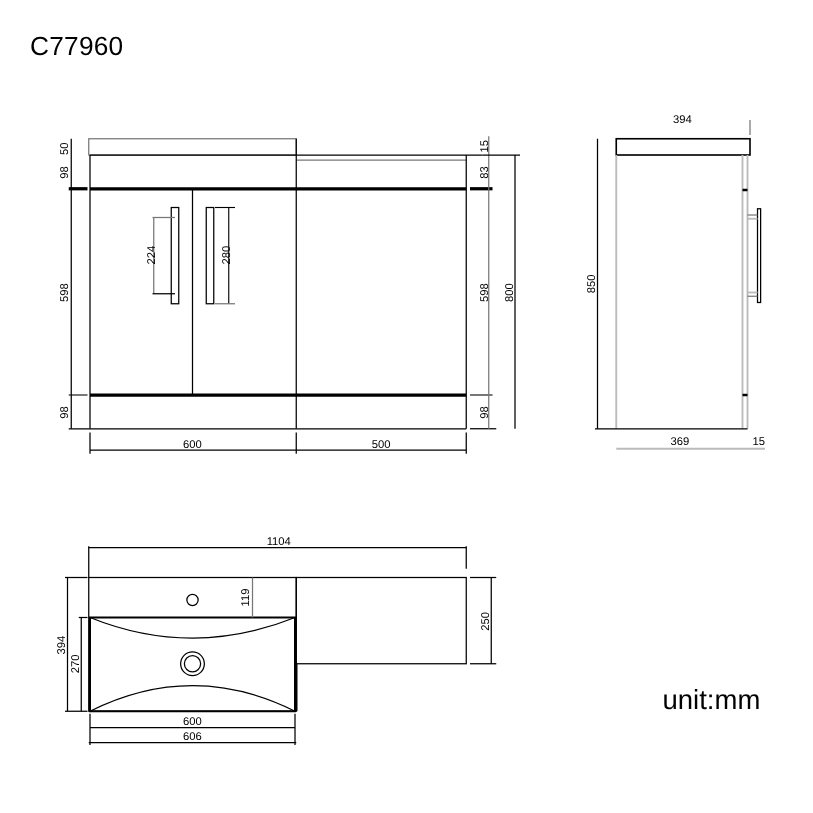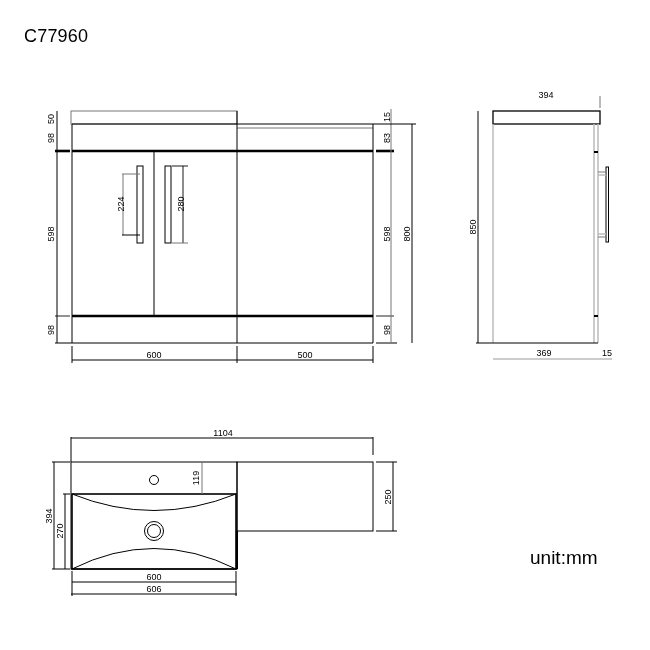--- a/index.html
+++ b/index.html
@@ -1,21 +1,21 @@
 <!DOCTYPE html>
 <html><head>
   <meta charset="utf-8">
   <style>
     html, body { margin: 0; padding: 0; background: #ffffff; }
     body { width: 650px; height: 650px; position: relative; overflow: hidden;
            font-family: "Liberation Sans", sans-serif; color: #000; }
     #drawing { position: absolute; left: 0; top: 0; width: 650px; height: 650px; }
-    .title { position: absolute; left: 24px; top: 26px; font-size: 18px;
+    .title { position: absolute; left: 24px; top: 26px; font-size: 21px;
              font-family: "Liberation Sans", sans-serif; letter-spacing: 0.2px; }
-    .unit { position: absolute; left: 530px; top: 547px; font-size: 19px;
+    .unit { position: absolute; left: 530px; top: 547px; font-size: 22px;
             font-family: "Liberation Sans", sans-serif; }
     svg text { font-family: "Liberation Sans", sans-serif; font-size: 9px; fill: #000; }
     .ln  { stroke: #000; stroke-width: 1; fill: none; }
     .ln2 { stroke: #000; stroke-width: 2; fill: none; }
     .ln3 { stroke: #000; stroke-width: 2.6; fill: none; }
     .gr  { stroke: #777; stroke-width: 1; fill: none; }
     .lg  { stroke: #bbb; stroke-width: 1.5; fill: none; }
     .dim { stroke: #000; stroke-width: 0.9; fill: none; }
   </style>
 </head>

